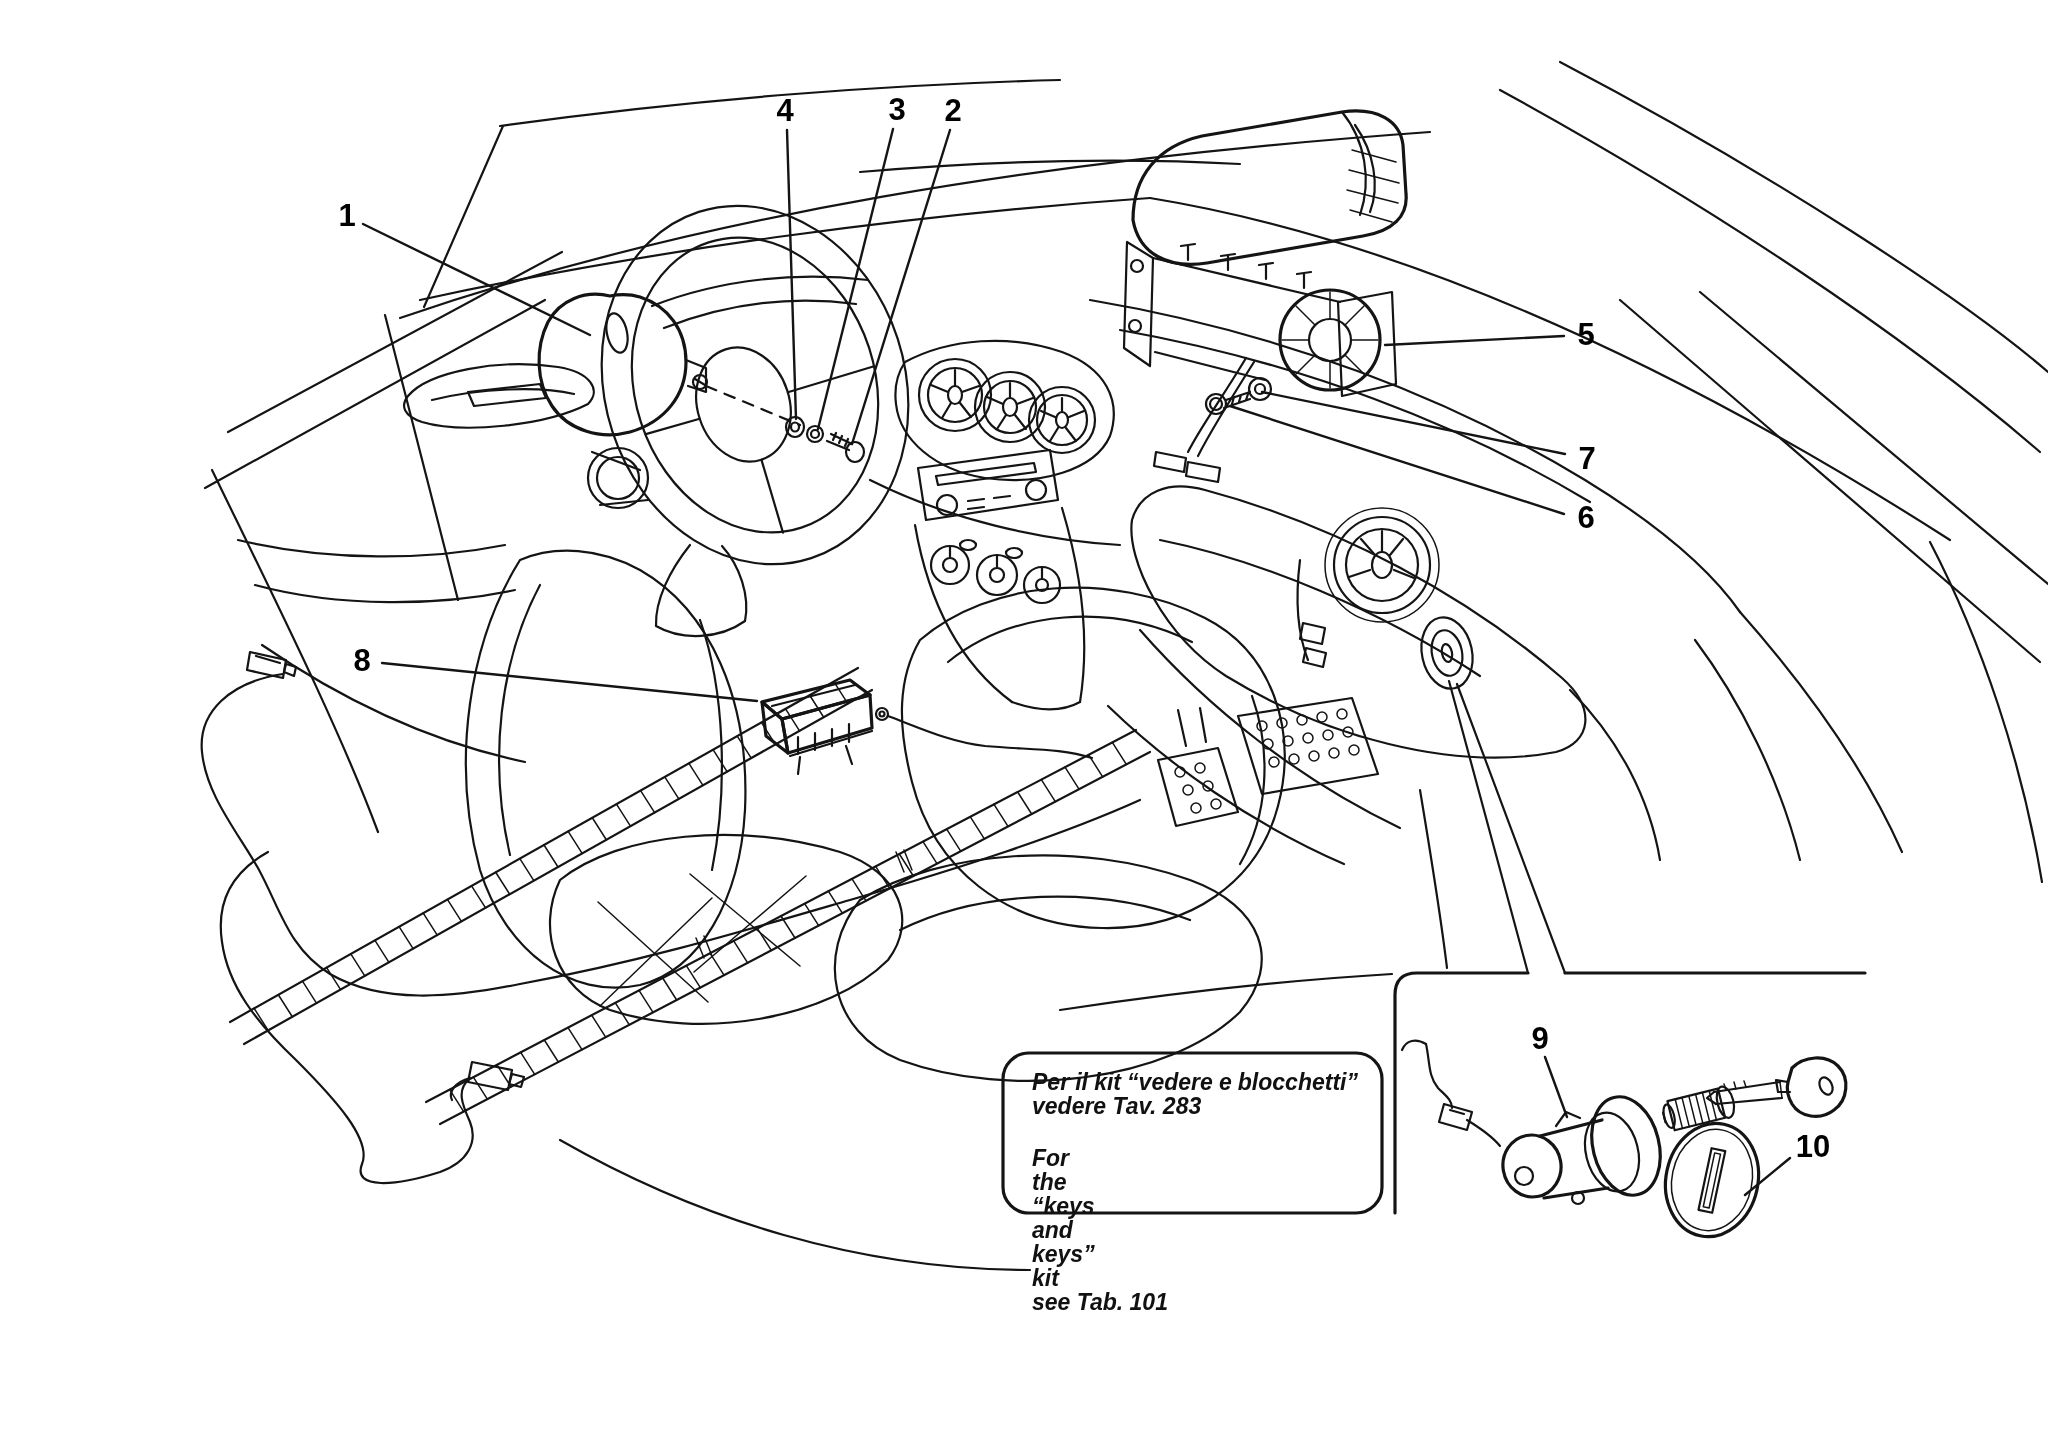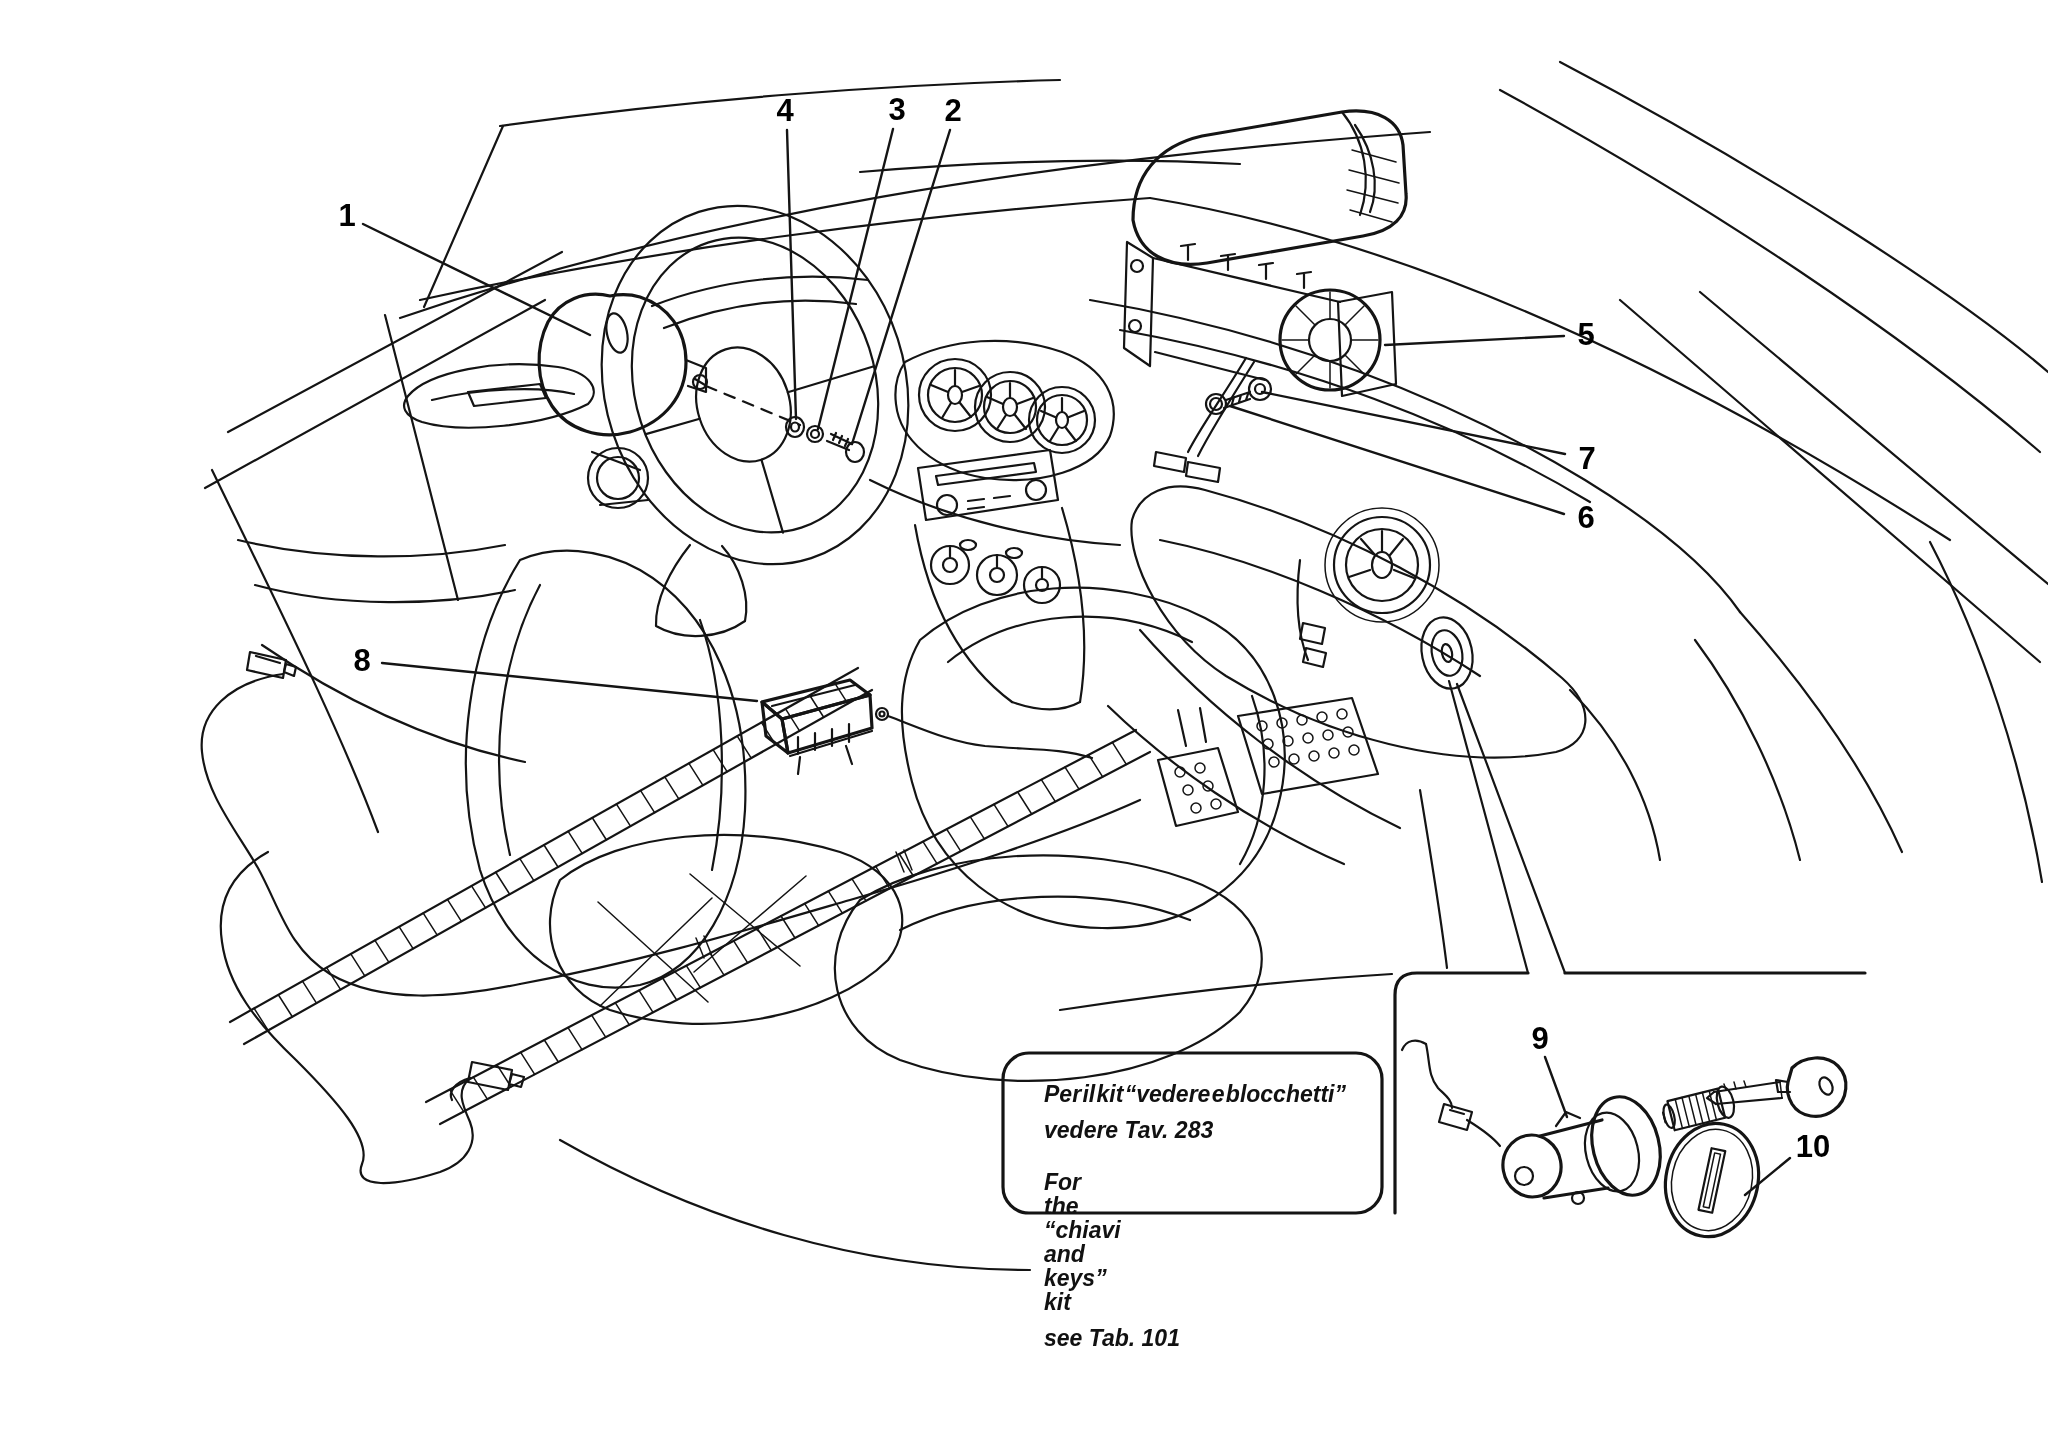--- a/index.html
+++ b/index.html
@@ -8,21 +8,21 @@
   .stage svg { position:absolute; left:0; top:0; }
   
   svg path, svg line, svg circle, svg ellipse, svg rect, svg polyline {
     fill:none; stroke:#141414; stroke-width:2.2; stroke-linecap:round; stroke-linejoin:round; }
   .w3  { stroke-width:3.2; }
   .w15 { stroke-width:1.5; }
   .leader { stroke-width:2.4; }
   .callout { font:700 31px "Liberation Sans", sans-serif; fill:#000; stroke:none; }
   .notebox-text { position:absolute; left:1032px; top:1070px; width:326px; color:#111;
                   font:italic 600 23px/24px "Liberation Sans", sans-serif; }
-  .notebox-text p { margin:12px; }
+  .notebox-text p { margin:0; }
   .notebox-text p.gap { margin-top:28px;flex-direction:column; }
   .justify-line { display:flex; justify-content:space-between; }
 </style>
 </head>
 <body>
 
 <div class="stage">
 <svg viewBox="0 0 2048 1447" width="2048" height="1447">
 
   <g>
@@ -407,20 +407,20 @@
         <span>il</span>
         <span>kit</span>
         <span>“vedere</span>
         <span>e</span>
         <span>blocchetti”</span>
       </p>
   <p>vedere Tav. 283</p>
   <p class="gap justify-line">
         <span>For</span>
         <span>the</span>
-        <span>“chiavi</span>
+        <span>“keys</span>
         <span>and</span>
         <span>keys”</span>
         <span>kit</span>
       </p>
   <p>see Tab. 101</p>
 </div>
 </div>
 
 </body></html>

